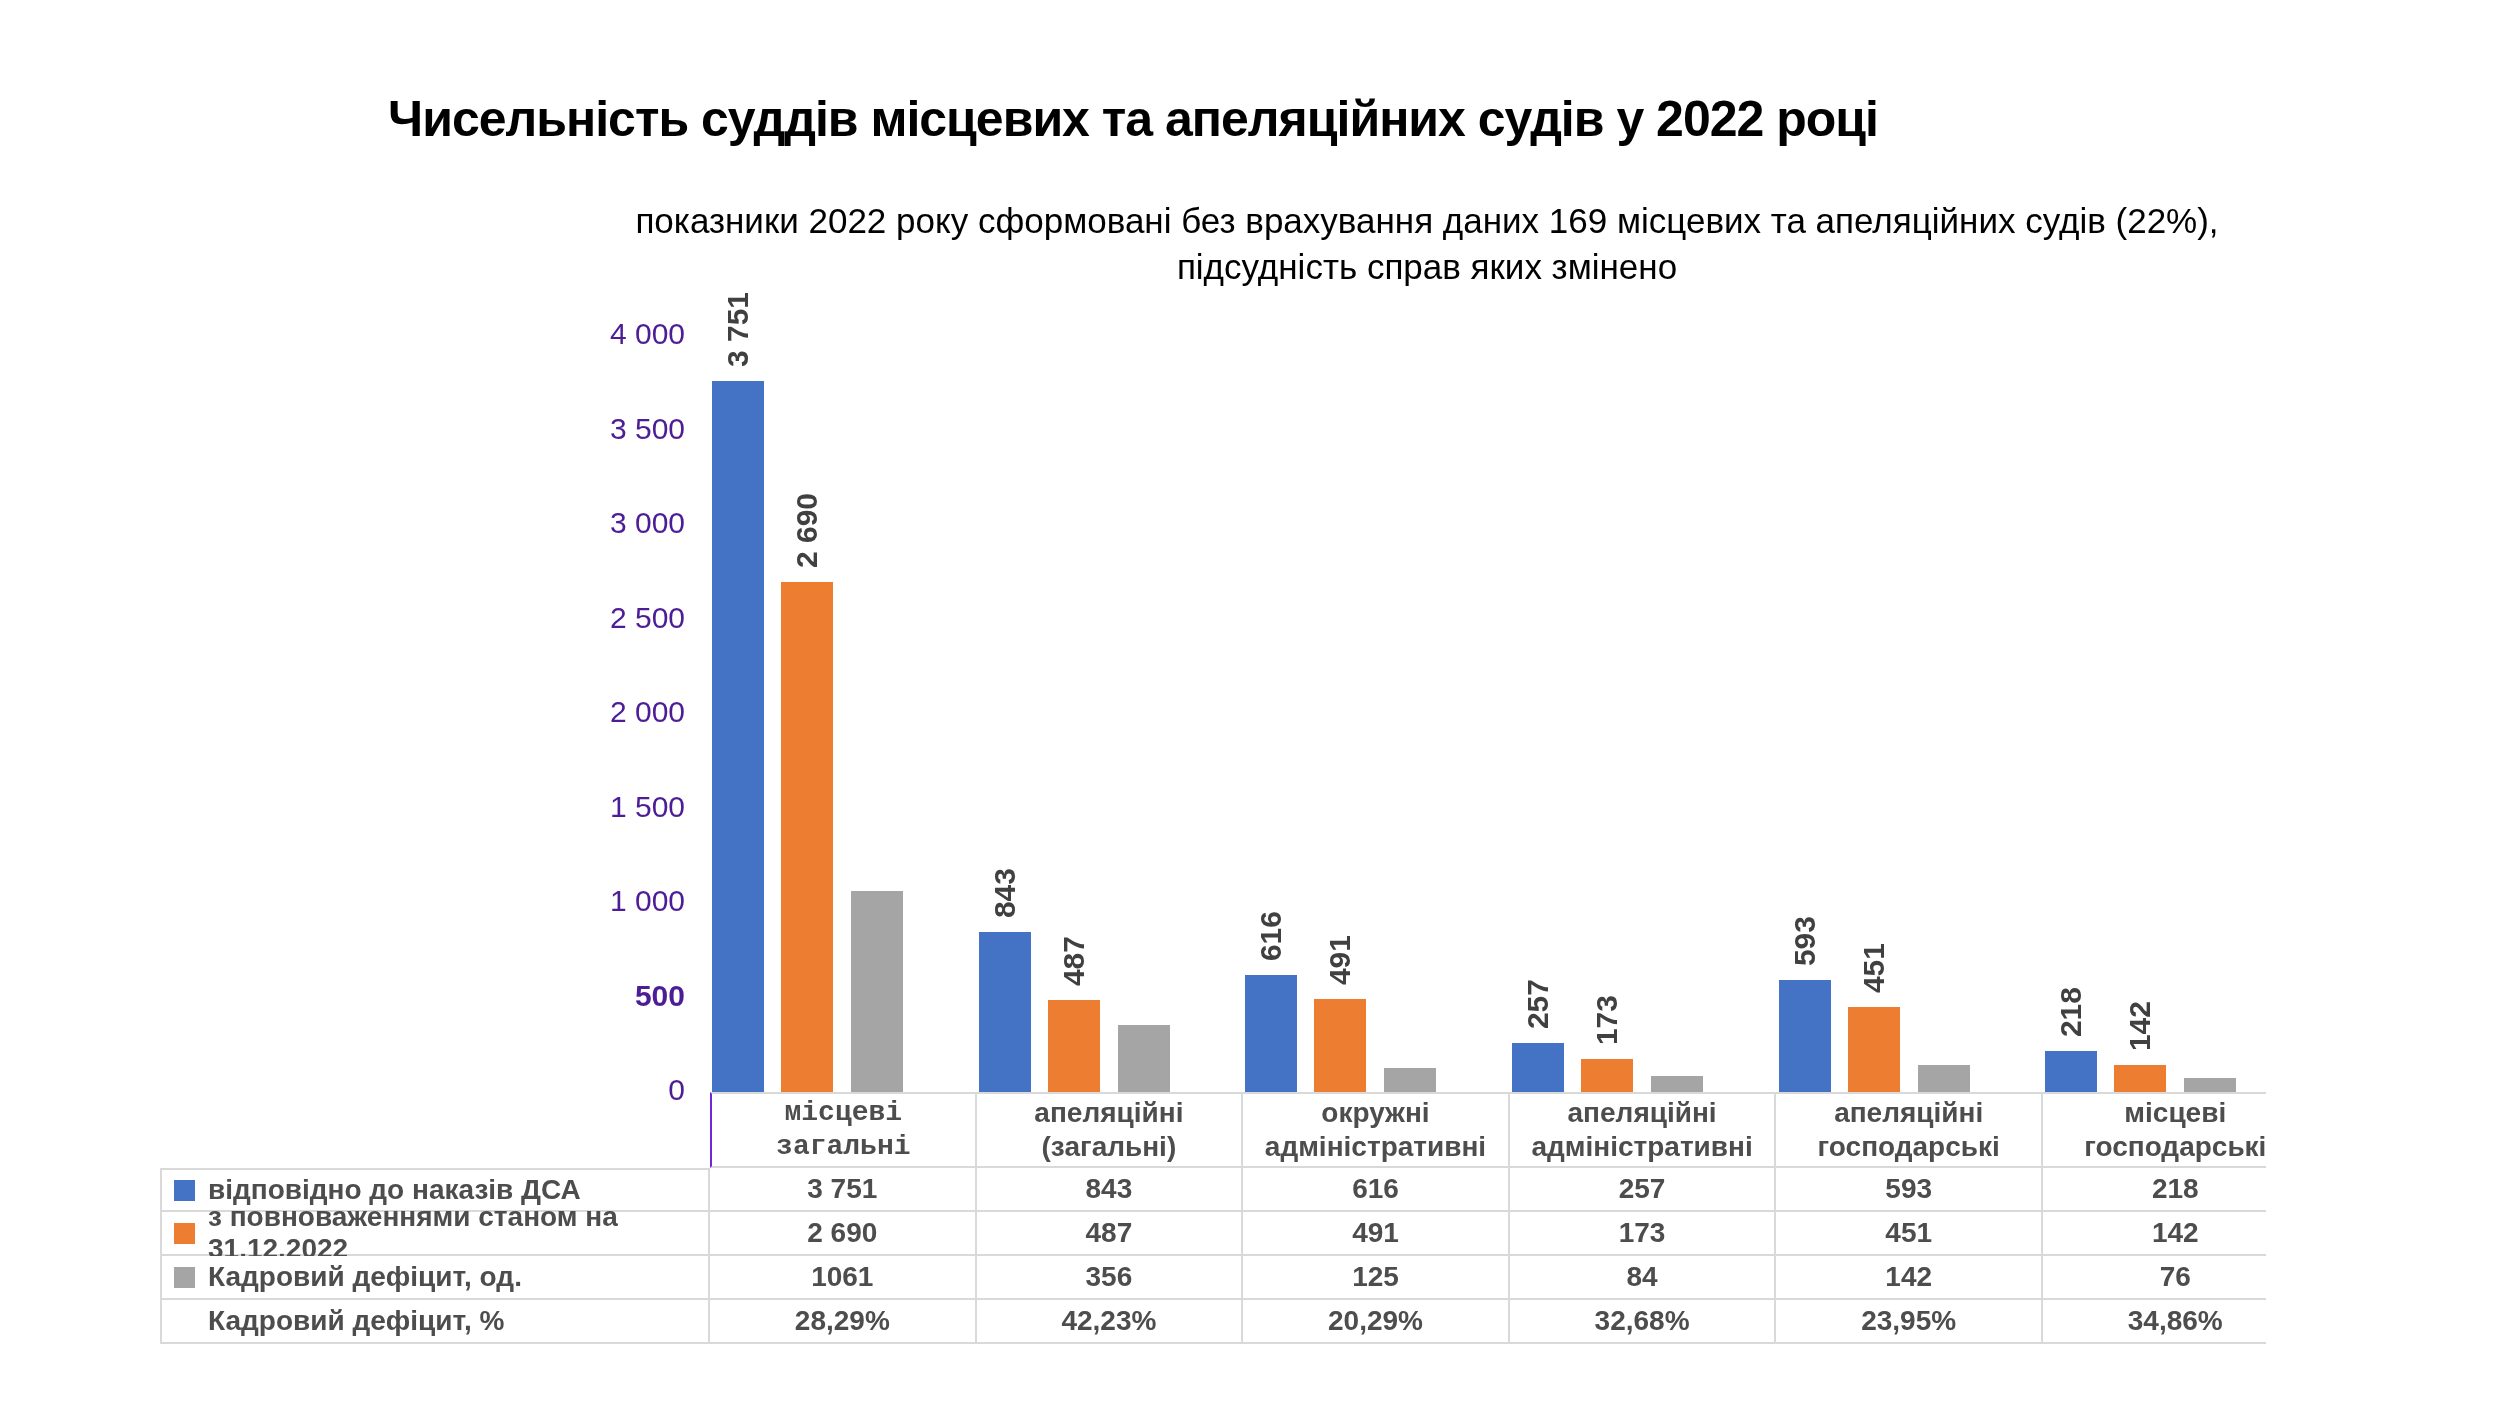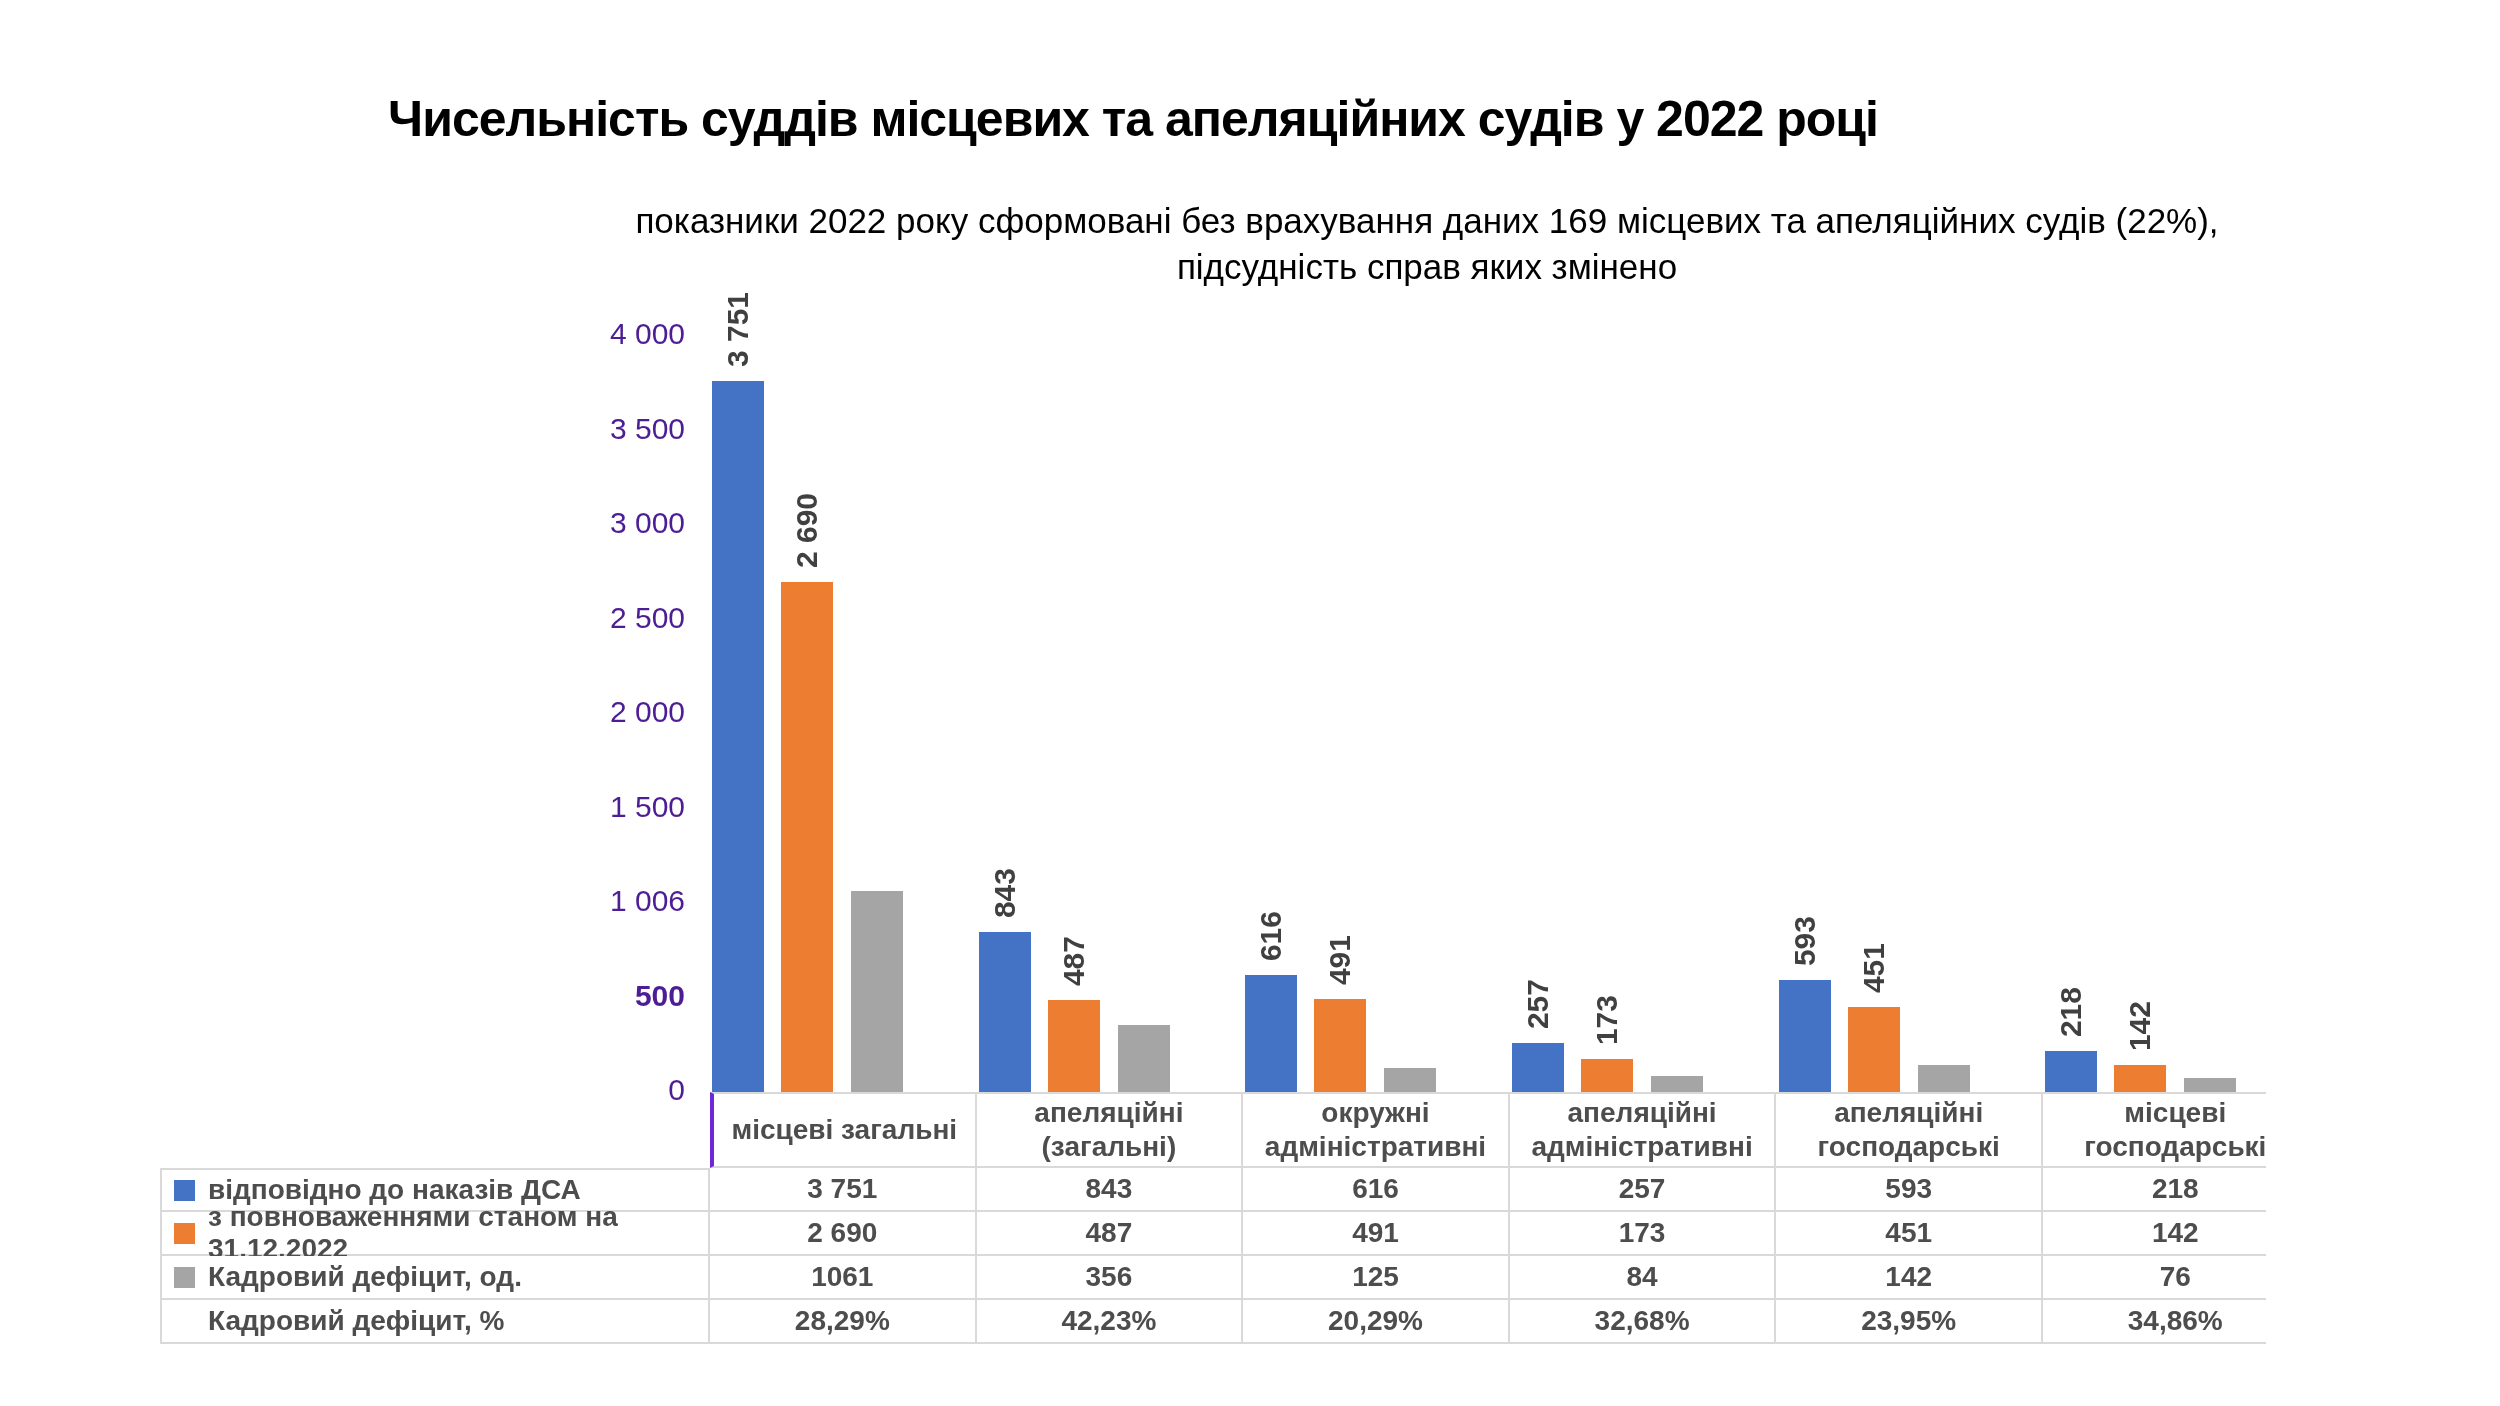--- a/index.html
+++ b/index.html
@@ -19,21 +19,21 @@
              line-height:34px;}
   .dtable{position:absolute;left:160px;top:1092px;display:grid;
           grid-template-columns:550px repeat(6,266.6px);
           grid-template-rows:76px repeat(4,44px);}
   .cell{box-sizing:border-box;display:flex;align-items:center;justify-content:center;
         font-size:28px;font-weight:700;color:#4d4d4d;background:#fff;}
   .cell.corner{background:transparent;}
   .cell.cat{border-top:2px solid #d9d9d9;border-right:2px solid #d9d9d9;
             border-bottom:2px solid #d9d9d9;text-align:center;line-height:34px;
             padding:4px 8px;}
-  .cell.cat.first{border-left:4px solid #6d28d9;}
+  .cell.cat.first{border-left:2px solid #6d28d9;font-family:Liberation Mono, monospace;}
   .cell.rowlabel{border-left:2px solid #d9d9d9;border-right:2px solid #d9d9d9;
                  border-bottom:2px solid #d9d9d9;justify-content:flex-start;}
   .cell.rowlabel.first{border-top:2px solid #d9d9d9;}
   .cell.val{border-right:2px solid #d9d9d9;border-bottom:2px solid #d9d9d9;}
   .marker{display:inline-block;width:21px;height:21px;margin-left:12px;margin-right:13px;
           flex:0 0 auto;}
 </style>
 </head>
 <body>
 
@@ -43,21 +43,21 @@
     <div>показники 2022 року сформовані без врахування даних 169 місцевих та апеляційних судів (22%),</div>
     <div>підсудність справ яких змінено</div>
   </div>
   <div class="y-axis" id="yAxis">
       <div class="ytick" style="top: 334px;">4 000</div>
       <div class="ytick" style="top: 428.5px;">3 500</div>
       <div class="ytick" style="top: 523px;">3 000</div>
       <div class="ytick" style="top: 617.5px;">2 500</div>
       <div class="ytick" style="top: 712px;">2 000</div>
       <div class="ytick" style="top: 806.5px;">1 500</div>
-      <div class="ytick" style="top: 901px;">1 006</div>
+      <div class="ytick" style="top: 901px;">1 000</div>
       <div class="ytick" style="top: 995.5px; font-weight: bold;">500</div>
       <div class="ytick" style="top: 1090px;">0</div>
     </div>
   <div class="plot" id="plot">
       <div class="bar" style="left: 2px; width: 52px; height: 711px; background: rgb(68, 114, 196);"></div>
       <div class="bar-label" style="left: 11px; bottom: 725px;">3 751</div>
       <div class="bar" style="left: 269px; width: 52px; height: 160px; background: rgb(68, 114, 196);"></div>
       <div class="bar-label" style="left: 278px; bottom: 174px;">843</div>
       <div class="bar" style="left: 535px; width: 52px; height: 117px; background: rgb(68, 114, 196);"></div>
       <div class="bar-label" style="left: 544px; bottom: 131px;">616</div>

